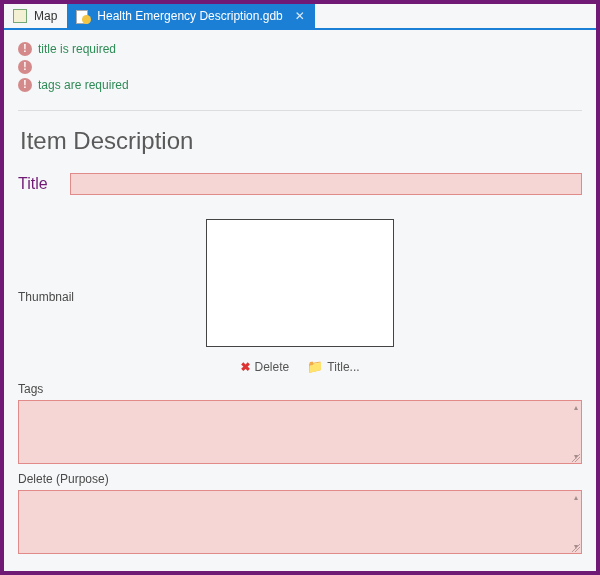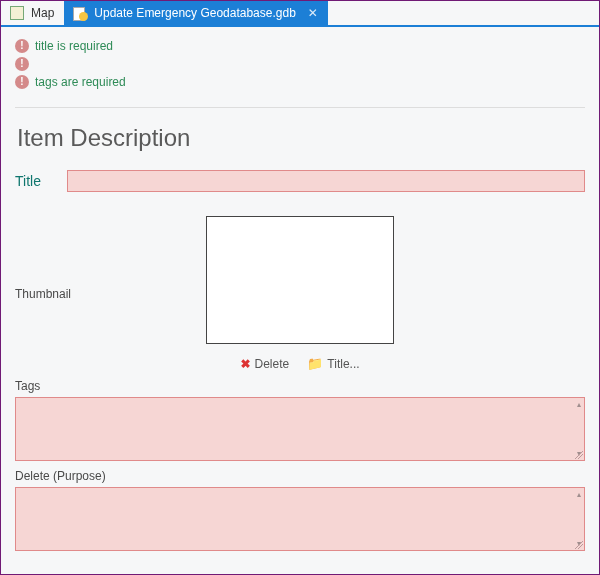--- a/index.html
+++ b/index.html
@@ -6,21 +6,21 @@
   html, body {
     margin: 0; padding: 0;
     width: 600px; height: 575px;
     font-family: "Segoe UI", Arial, sans-serif;
     font-size: 12px;
     color: #444;
     background: #fff;
     overflow: hidden;
   }
   .container {
-    border: 1px solid #701a75;
+    border: 4px solid #701a75;
     width: 600px;
     height: 575px;
     background: #f6f7f8;
     display: flex;
     flex-direction: column;
   }
   
   .tab-strip {
     display: flex;
     align-items: stretch;
@@ -98,22 +98,22 @@
     color: #5a5a5a;
     margin: 16px 0 18px 2px;
   }
   .field-row {
     display: flex;
     align-items: center;
     margin-bottom: 14px;
   }
   .field-label {
     width: 44px;
-    font-size: 14px;
-    color: #0f766e;
+    font-size: 16px;
+    color: #701a75;
   }
   .field-label-block {
     font-size: 12px;
     color: #4a4a4a;
     margin-bottom: 4px;
     margin-top: 8px;
   }
   .req-input {
     border: 1px solid #e08a8a;
     background: #f6d6d4;
@@ -232,21 +232,21 @@
     <div class="tab">
       <span class="tab-icon">
           <span class="map-icon"></span>
         </span>
       <span>Map</span>
     </div>
     <div class="tab active">
       <span class="tab-icon">
           <span class="gdb-icon"></span>
         </span>
-      <span>Update Emergency Geodatabase.gdb</span>
+      <span>Health Emergency Description.gdb</span>
       <span class="close-x">✕</span>
     </div>
   </div>
 
   <div class="validation">
     <div class="val-row">
       <span class="val-icon">!</span>
       <span>title is required</span>
     </div>
     <div class="val-row">

